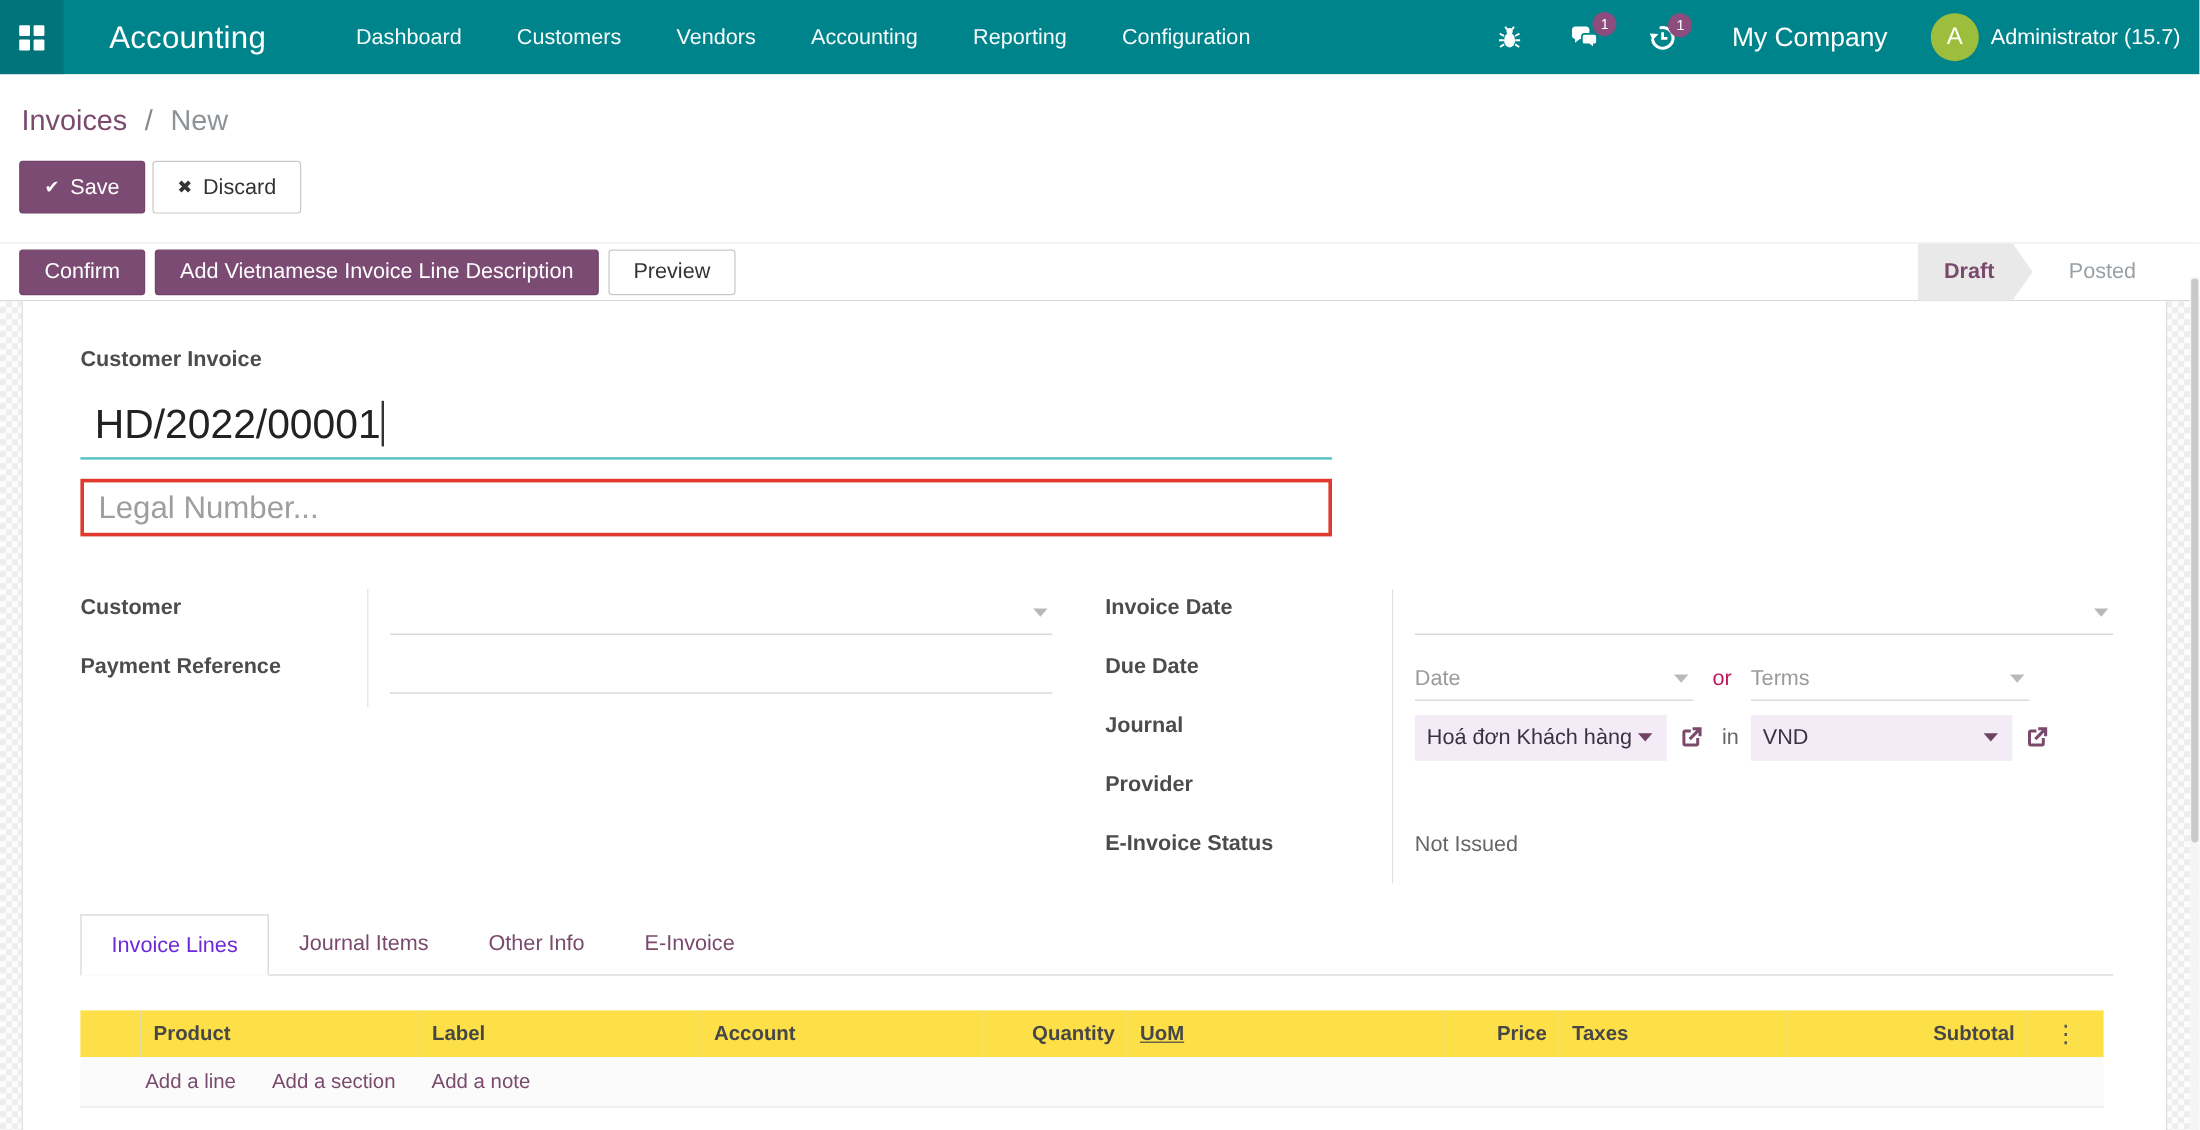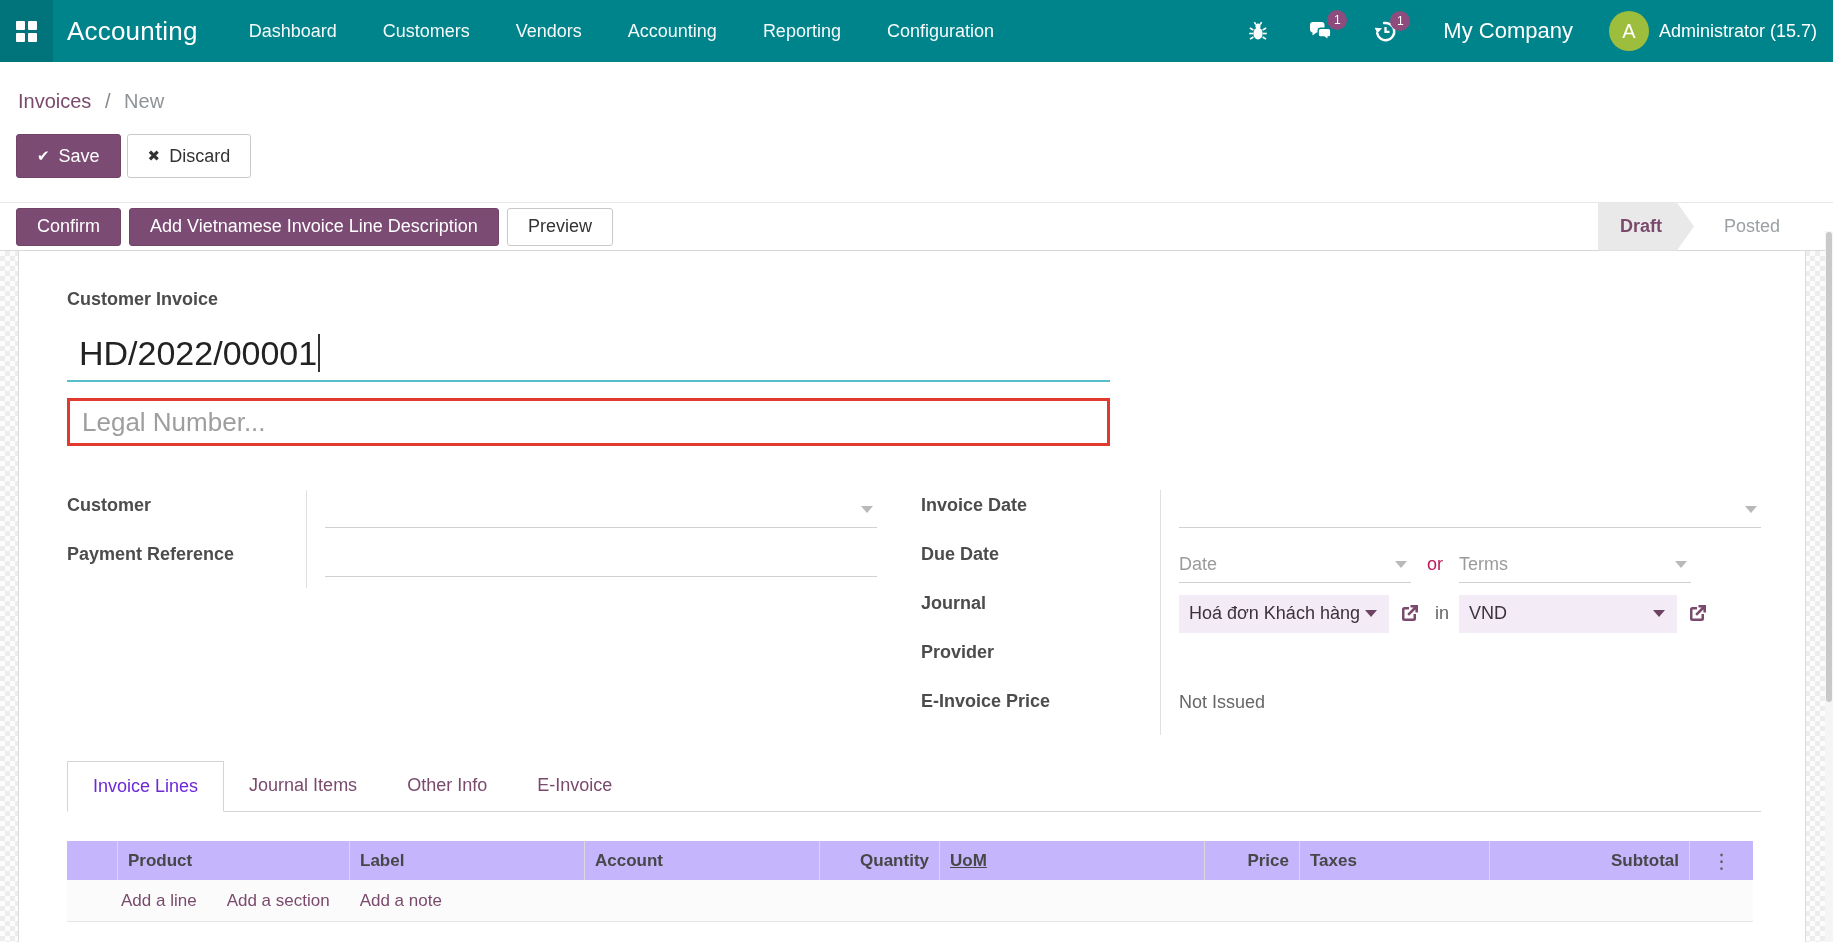--- a/index.html
+++ b/index.html
@@ -1,36 +1,36 @@
 <!DOCTYPE html>
 <html><head>
 <meta charset="utf-8">
 <style>
   * { box-sizing: border-box; margin:0; padding:0; }
   html,body { width:1833px; height:942px; overflow:hidden; }
   body { font-family:"Liberation Sans", sans-serif; background:#fff; color:#4c4c4c; }
 
   
-  .topbar { height:62px; background:#00848b; display:flex; align-items:center; color:#fff; }
+  .topbar { height:62px; background:#00848b; display:flex; align-items:center; color:#fff;gap:24px; }
   .apps-block { width:53px; height:62px; background:rgba(0,0,0,0.12); display:flex; align-items:center; justify-content:center; cursor:pointer; }
   .grid-icon { width:21px; height:21px; display:grid; grid-template-columns:1fr 1fr; gap:3px; }
   .grid-icon span { background:#fff; border-radius:1px; }
   .app-name { font-size:26px; font-weight:400; margin-left:14px; letter-spacing:.2px; }
   .topnav { display:flex; margin-left:28px; }
   .topnav .nav-item { padding:0 23px; font-size:18px; line-height:62px; cursor:pointer; color:rgba(255,255,255,.96); }
   .top-right { margin-left:auto; display:flex; align-items:center; padding-right:16px; }
   .icon-btn { position:relative; margin:0 20px; cursor:pointer; display:flex; align-items:center; }
   .badge { position:absolute; top:-9px; right:-13px; background:#8c4d7e; color:#fff; font-size:12px; width:20px; height:20px; border-radius:50%; display:flex; align-items:center; justify-content:center; }
   .company { font-size:22px; margin:0 36px 0 26px; cursor:pointer; }
   .avatar { width:40px; height:40px; border-radius:50%; background:#9dbd3c; color:#fff; font-size:20px; display:flex; align-items:center; justify-content:center; margin-right:10px; }
   .username { font-size:18px; cursor:pointer; }
 
   
   .control-panel { background:#fff; padding:24px 0 24px 18px; border-bottom:1px solid #e8e8e8; }
-  .breadcrumb { font-size:20px; line-height:30px; }
+  .breadcrumb { font-size:24px; line-height:30px; }
   .breadcrumb .bc-parent { color:#7a4a6d; cursor:pointer; }
   .breadcrumb .bc-sep { color:#888; margin:0 8px; }
   .breadcrumb .bc-current { color:#8e9397; }
   .cp-buttons { margin-top:18px; margin-left:-2px; display:flex; }
   .btn { height:44px; display:inline-flex; align-items:center; padding:0 20px; font-size:18px; border-radius:3px; cursor:pointer; border:1px solid transparent; }
   .btn-primary { background:#7b4b74; color:#fff; border-color:#714468; }
   .btn-secondary { background:#fff; color:#333; border-color:#c9c9c9; }
   .btn .bicon { margin-right:9px; font-size:15px; }
   .cp-buttons .btn + .btn { margin-left:6px; }
 
@@ -82,21 +82,21 @@
   .in-word { color:#666; margin:0 10px 0 6px; }
   .status-text { color:#666; padding-top:6px; }
 
   
   .tabs { margin-top:26px; display:flex; border-bottom:1px solid #d5d5d5; }
   .tab { padding:14px 25px; font-size:18px; color:#7a4a6d; cursor:pointer; }
   .tab.active { background:#fff; border:1px solid #d5d5d5; border-bottom:1px solid #fff; margin-bottom:-1px; color:#6d28d9; }
 
   
   .lines-table { margin-top:29px; width:1686px; }
-  .thead { display:flex; height:39px; background:#c4b5fd; align-items:center; font-size:17px; font-weight:600; color:#474747; }
+  .thead { display:flex; height:39px; background:#fde047; align-items:center; font-size:17px; font-weight:600; color:#474747; }
   .th { padding:0 10px; border-left:1px solid #d9d9d9; height:100%; display:flex; align-items:center; }
   .th:first-child { border-left:none; }
   .th.r { justify-content:flex-end; }
   .th.c { justify-content:center; }
   .c-handle { flex:0 0 50px; } .c-product { flex:0 0 232px; } .c-label { flex:0 0 235px; }
   .c-account { flex:0 0 235px; } .c-qty { flex:0 0 120px; } .c-uom { flex:0 0 265px;text-decoration:underline; }
   .c-price { flex:0 0 95px; } .c-taxes { flex:0 0 190px; } .c-subtotal { flex:0 0 200px; }
   .c-dots { flex:0 0 64px; font-size:20px; color:#555; font-weight:400; cursor:pointer; }
   .add-row { height:42px; display:flex; align-items:center; padding-left:54px; background:#fbfbfb; border-bottom:1px solid #e6e6e6; }
   .add-row a { color:#7a4a6d; font-size:17px; text-decoration:none; margin-right:30px; cursor:pointer; }
@@ -260,21 +260,21 @@
             <svg viewBox="0 0 24 24" width="24" height="24" fill="#7a4a6d">
               <path d="M5 7.5A2.5 2.5 0 0 1 7.5 5H12v2.5H7.5v9h9V12H19v4.5a2.5 2.5 0 0 1-2.5 2.5h-9A2.5 2.5 0 0 1 5 16.5v-9z"></path>
               <path d="M13.5 3H21v7.5h-2.6V7.4L12 13.8 10.2 12l6.4-6.4h-3.1V3z"></path>
             </svg>
           </span>
         </div>
 
         <div class="flabel">Provider</div>
         <div class="fvalue"></div>
 
-        <div class="flabel">E-Invoice Price</div>
+        <div class="flabel">E-Invoice Status</div>
         <div class="fvalue status-text">Not Issued</div>
       </div>
     </div>
 
     <div class="tabs">
       <div class="tab active">Invoice Lines</div>
       <div class="tab">Journal Items</div>
       <div class="tab">Other Info</div>
       <div class="tab">E-Invoice</div>
     </div>

